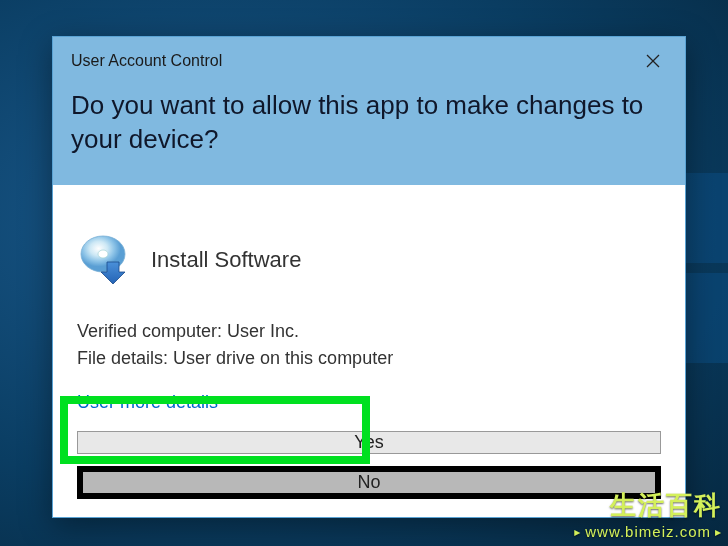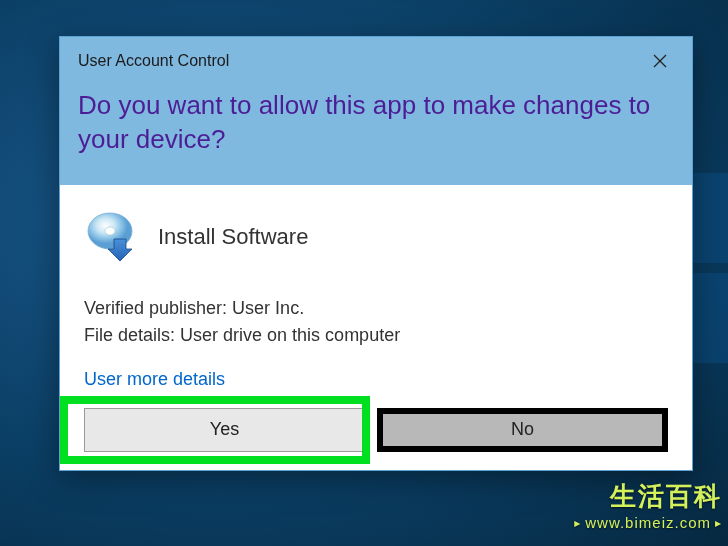--- a/index.html
+++ b/index.html
@@ -30,21 +30,21 @@
       transform: translateY(-50%);
       background:
         linear-gradient(#0d5a9a, #0d5a9a) 0 0 / 90px 90px no-repeat,
         linear-gradient(#0d5a9a, #0d5a9a) 100px 0 / 90px 90px no-repeat,
         linear-gradient(#0d5a9a, #0d5a9a) 0 100px / 90px 90px no-repeat,
         linear-gradient(#0d5a9a, #0d5a9a) 100px 100px / 90px 90px no-repeat;
       opacity: 0.35;
     }
     .dialog {
       position: absolute;
-      left: 59px;
+      left: 52px;
       top: 36px;
       width: 634px;
       border: 1px solid #5aa3d4;
       background: #fff;
       box-shadow: 0 8px 30px rgba(0,0,0,0.4);
     }
     .dialog-header {
       background: #80b9e0;
       padding: 0;
     }
@@ -67,27 +67,28 @@
       justify-content: center;
       cursor: pointer;
     }
     .close-btn svg {
       width: 14px;
       height: 14px;
     }
     .headline {
       padding: 8px 18px 28px 18px;
       font-size: 26px;
-      color: #4c1d95;
+      color: #0f172a;
       font-weight: 400;
       line-height: 1.3;
     }
     .dialog-body {
       background: #fff;
       padding: 24px 24px 18px 24px;
+      margin-top: 23px;
     }
     .app-row {
       display: flex;
       align-items: center;
       gap: 18px;
       margin-bottom: 30px;
     }
     .app-icon {
       width: 56px;
       height: 56px;
@@ -107,20 +108,21 @@
     .more-details {
       color: #0066cc;
       font-size: 18px;
       cursor: pointer;
       display: inline-block;
       margin-bottom: 18px;
     }
     .button-row {
       display: flex;
       gap: 12px;
+      flex-direction: column;
     }
     .btn {
       flex: 1;
       height: 44px;
       border: 1px solid #888;
       background: #cfcfcf;
       font-size: 18px;
       color: #222;
       cursor: pointer;
       display: flex;
@@ -138,21 +140,21 @@
     }
     .highlight-box {
       position: absolute;
       border: 8px solid #00e020;
       pointer-events: none;
       z-index: 10;
     }
     .watermark {
       position: absolute;
       right: 6px;
-      bottom: 15px;
+      bottom: 6px;
       text-align: right;
       color: #d4f05a;
       font-family: "SimHei", sans-serif;
       text-shadow: 0 1px 2px rgba(0,0,0,0.6);
       z-index: 20;
     }
     .watermark .wm-top {
       font-size: 26px;
       font-weight: bold;
       letter-spacing: 2px;
@@ -210,21 +212,21 @@
           <ellipse cx="26" cy="22" rx="22" ry="18" fill="url(#discg)" stroke="#7ab0d6" stroke-width="0.8"></ellipse>
           <ellipse cx="26" cy="22" rx="5" ry="4" fill="#fff" stroke="#9cc" stroke-width="0.6"></ellipse>
           <path d="M 30 30 L 42 30 L 42 40 L 48 40 L 36 52 L 24 40 L 30 40 Z" fill="url(#arrg)" stroke="#1a4a8a" stroke-width="0.8"></path>
         </svg>
       </div>
       <div class="app-name">Install Software</div>
     </div>
 
     <div class="info-block">
       <div>
-        <span>Verified publisher:</span>
+        <span>Verified computer:</span>
         <span>User Inc.</span>
       </div>
       <div>
         <span>File details:</span>
         <span>User drive on this computer</span>
       </div>
     </div>
 
     <div class="more-details">User more details</div>
 

